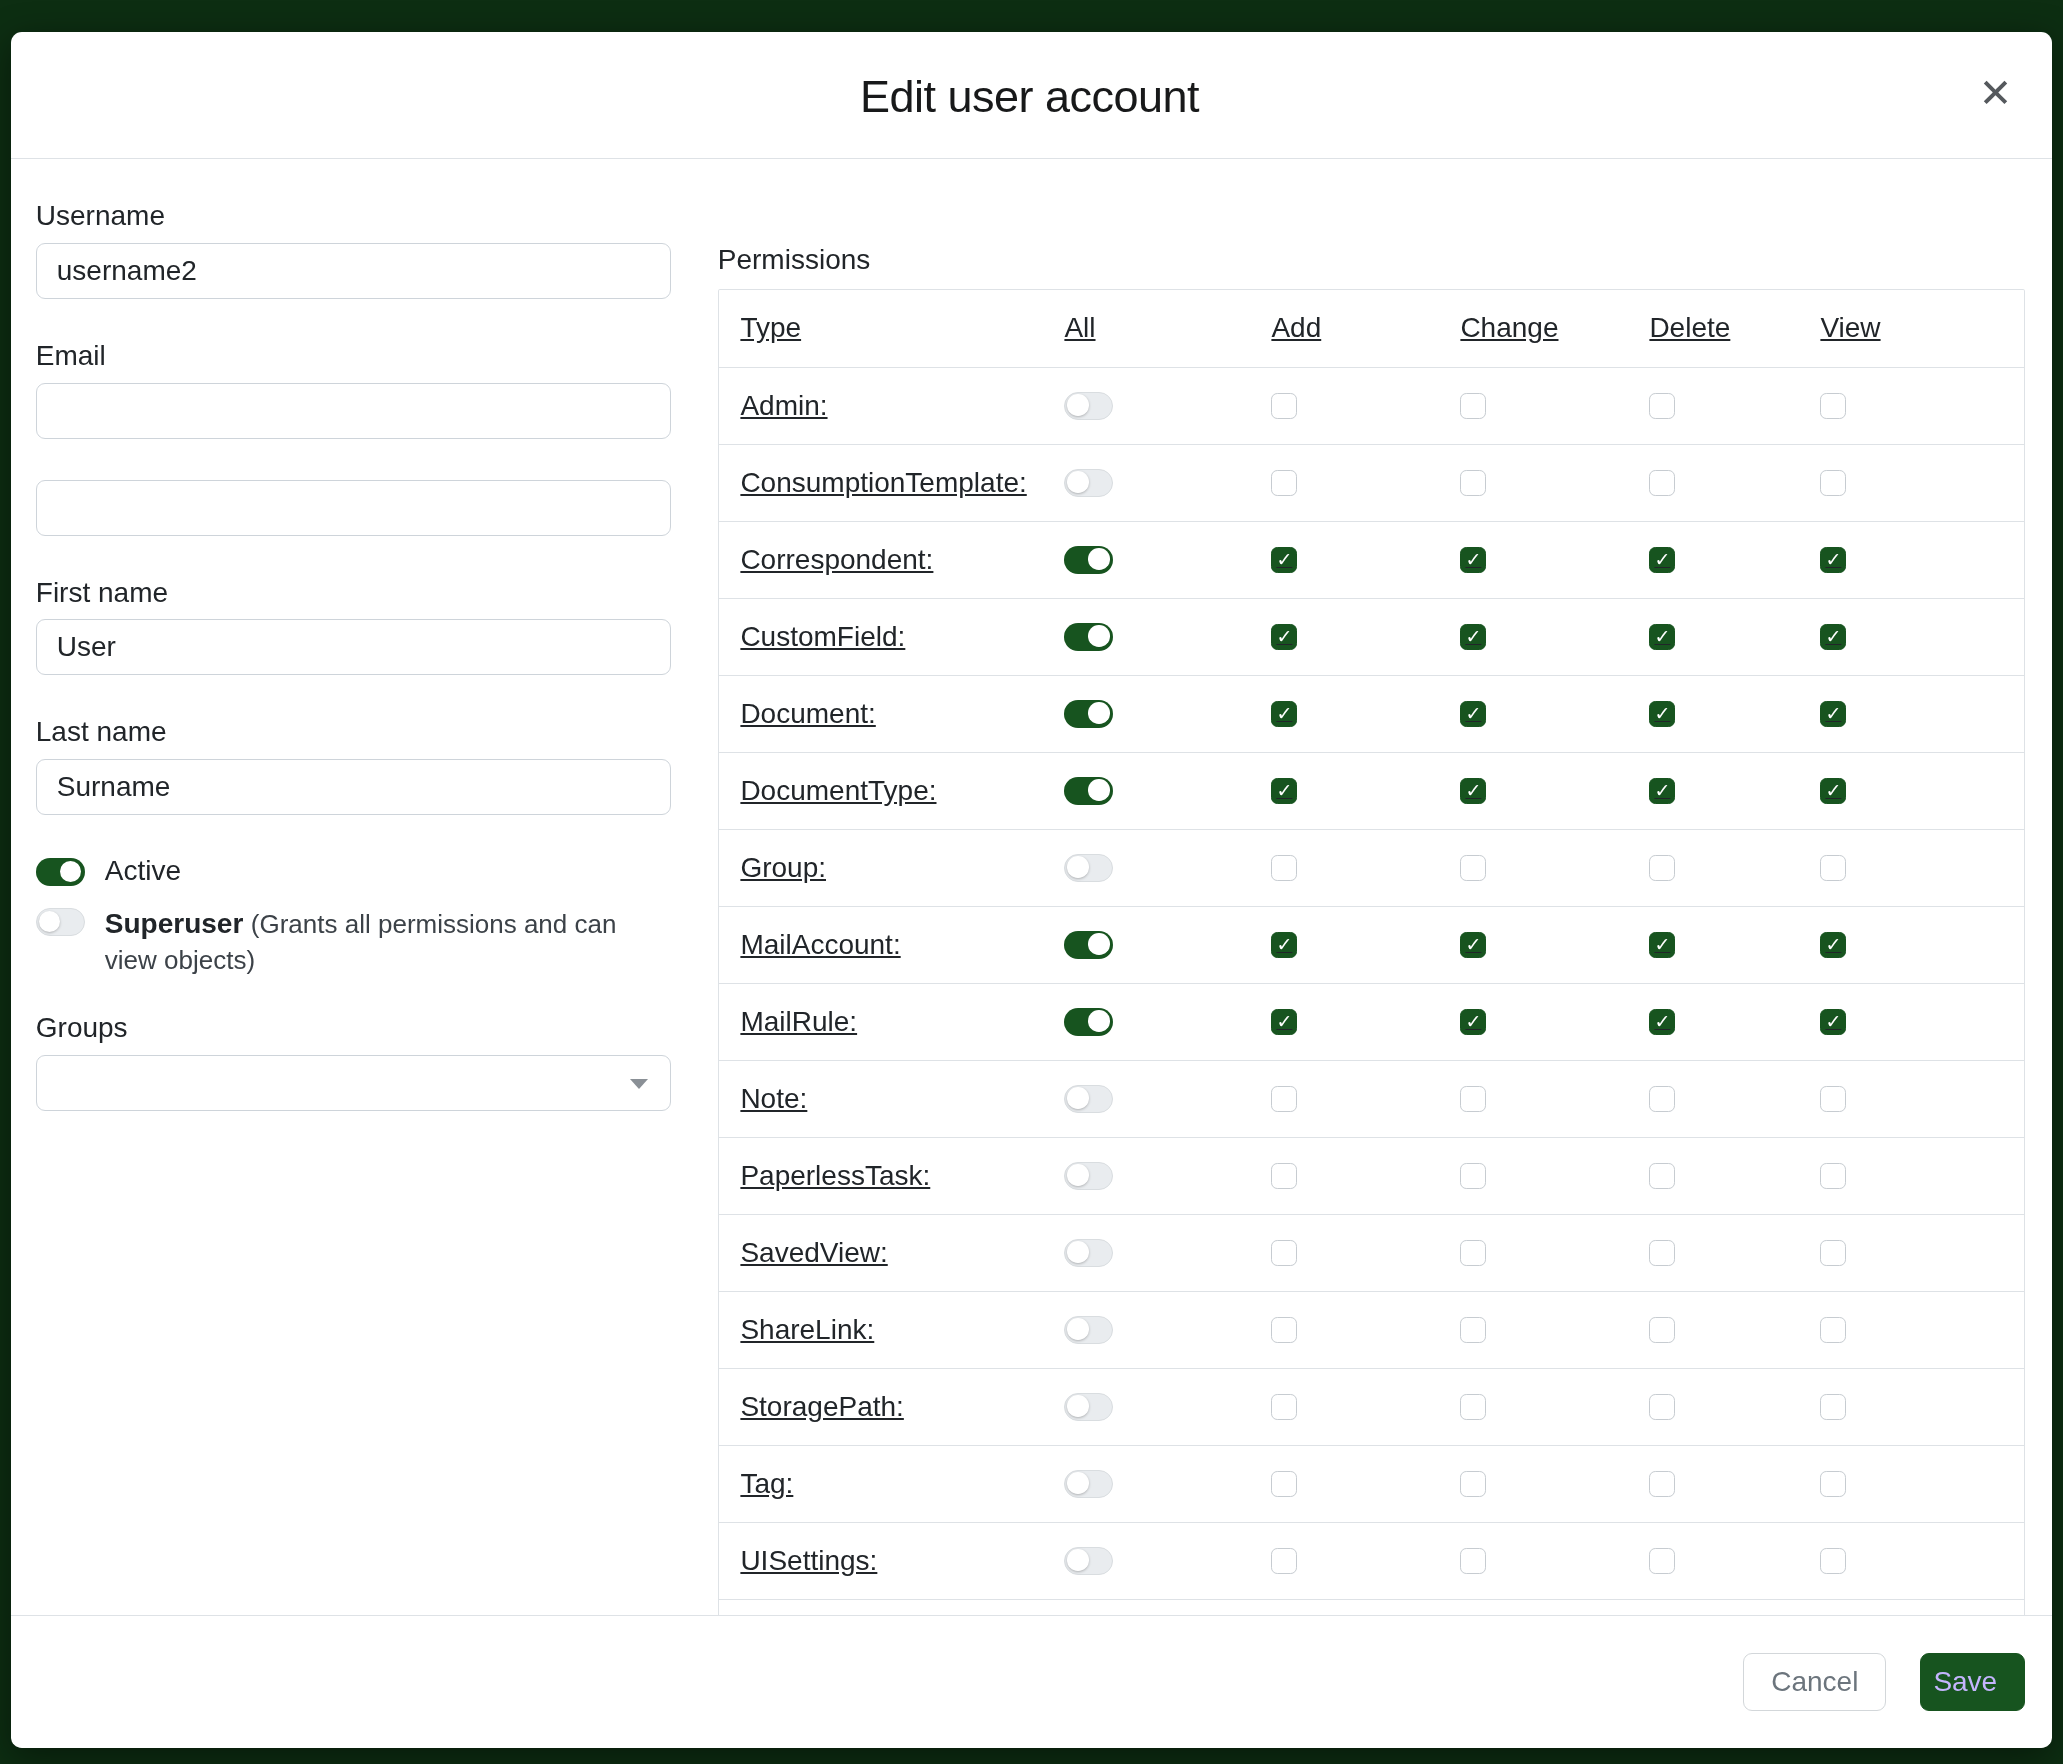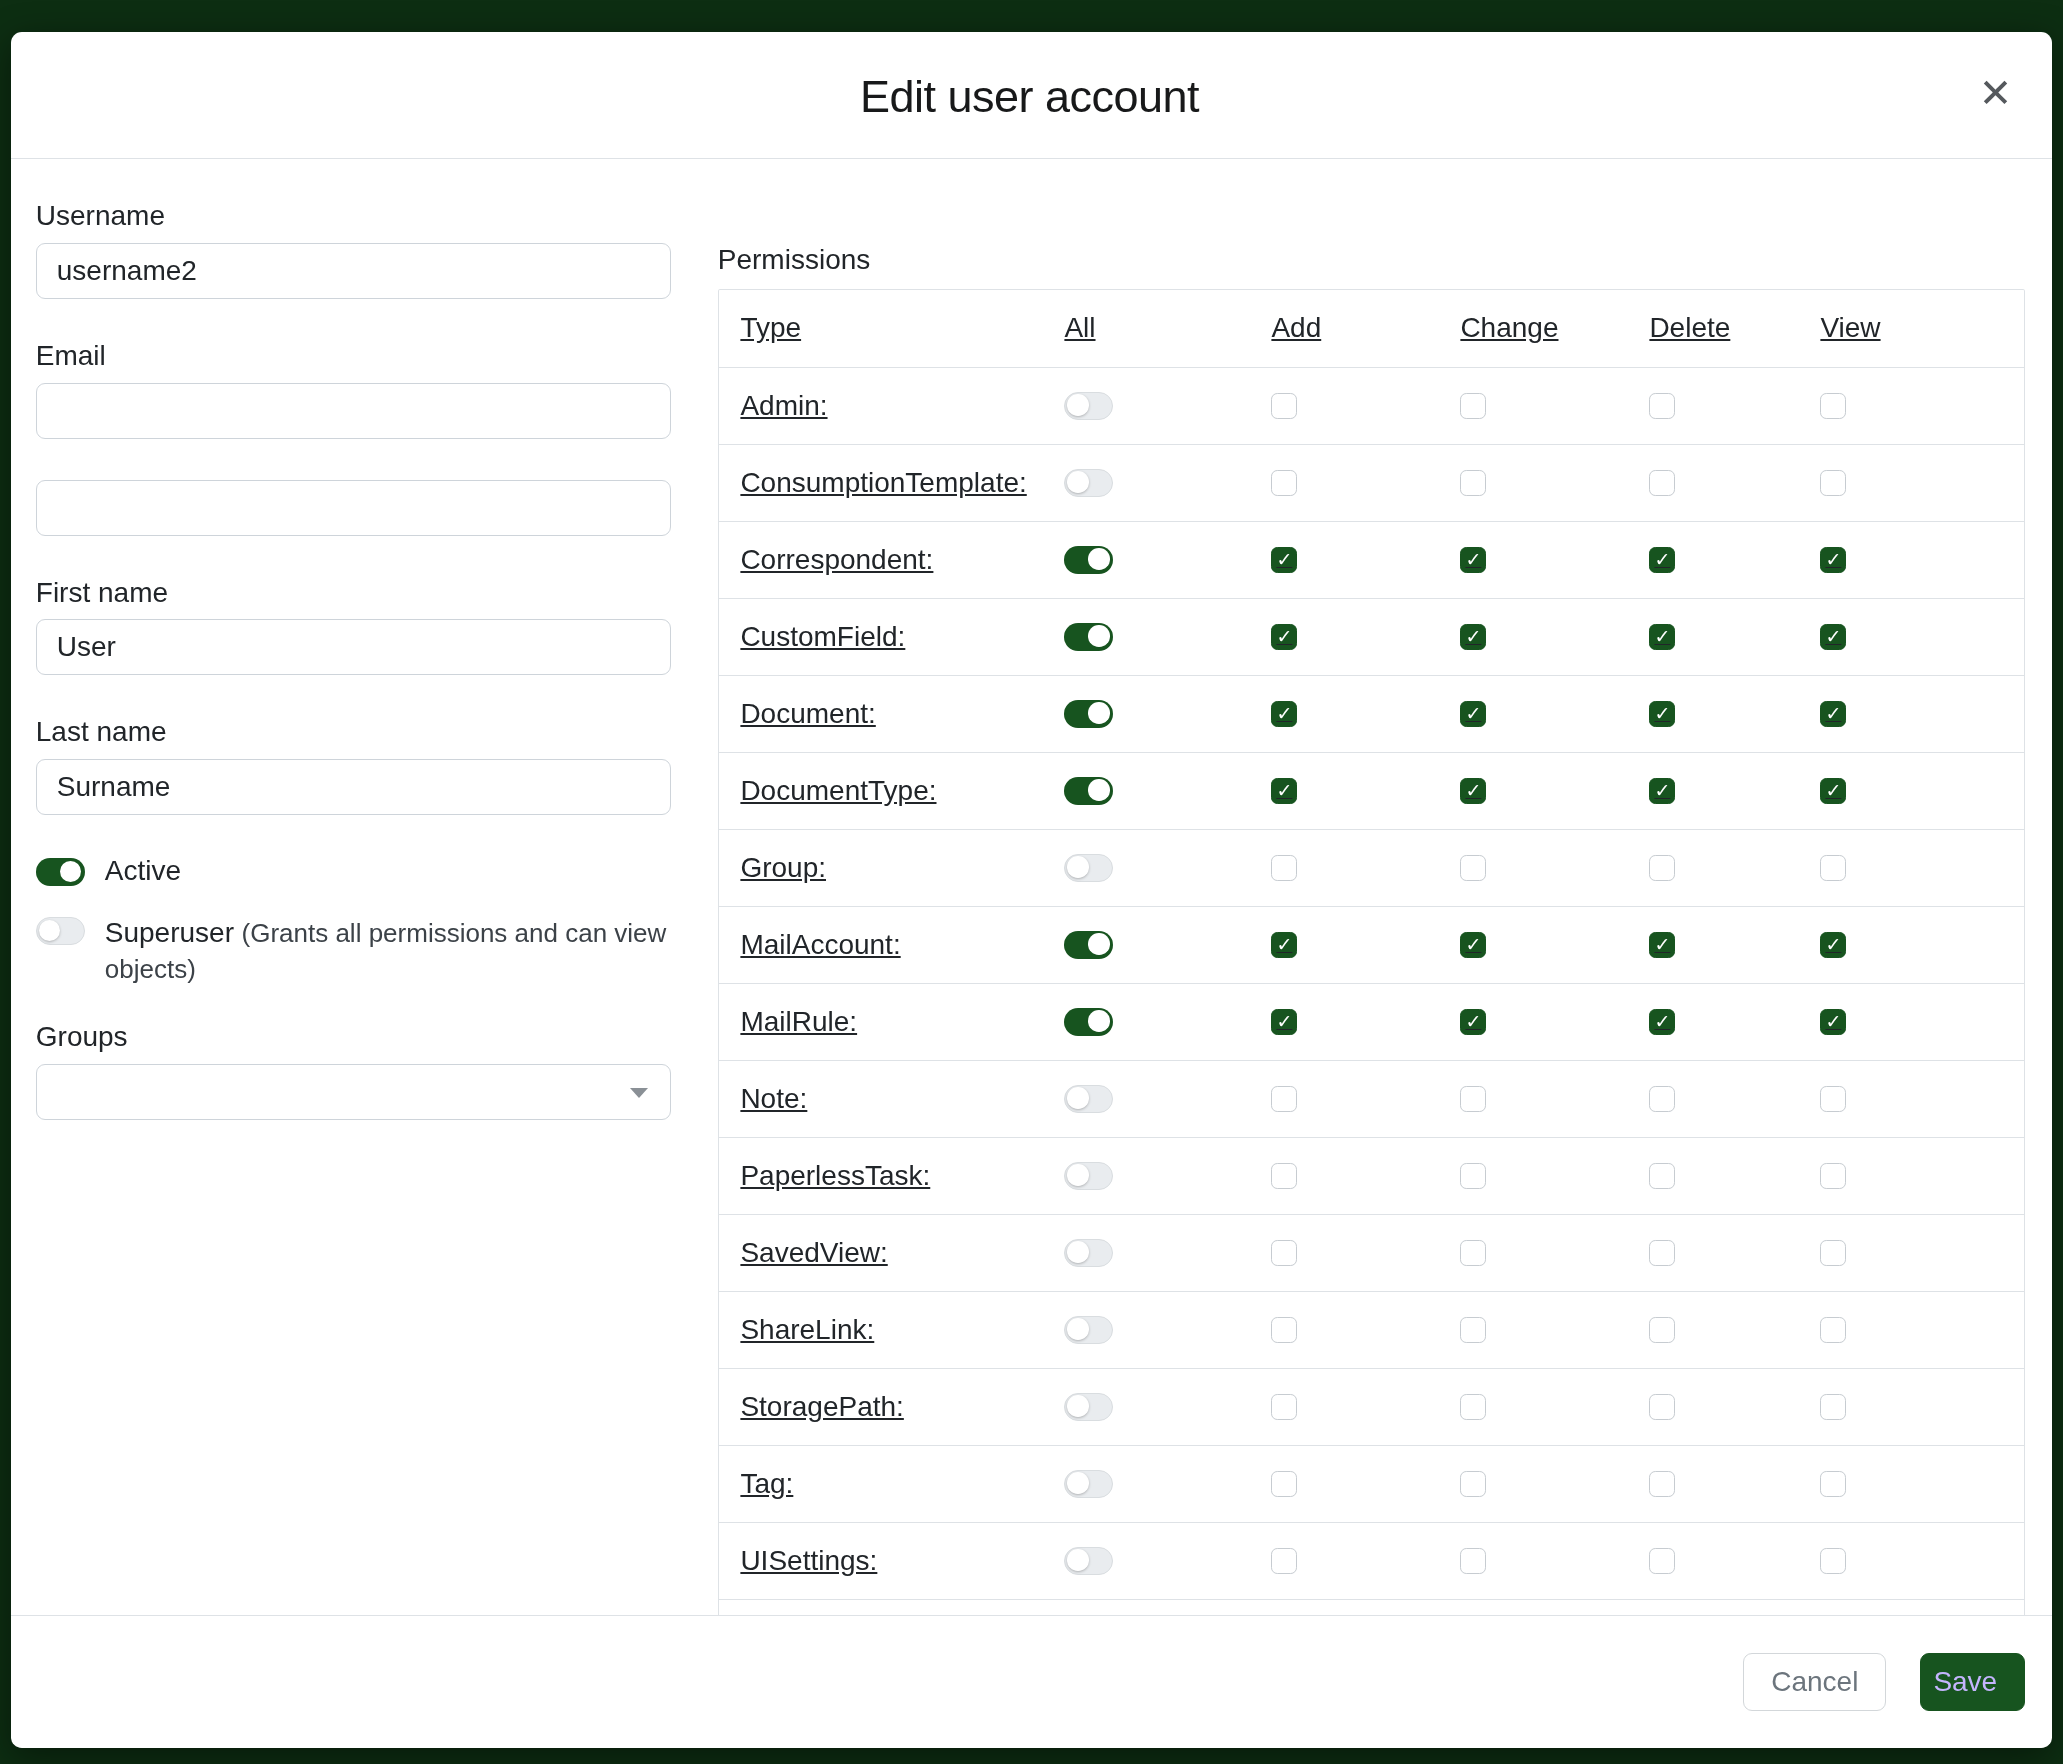--- a/index.html
+++ b/index.html
@@ -59,25 +59,25 @@
     width: 100%; height: 56px;
     border: 0.9px solid #ced4da; border-radius: 9px;
     background: #fff;
     font-family: inherit; font-size: 28px; color: var(--text);
     padding: 7px 20px;
     outline: none;
   }
   .field.last { margin-bottom: 40px; }
 
   .switch-row { display: flex; align-items: flex-start; }
-  .switch-row.active-row { margin-bottom: 28px; align-items: center; }
+  .switch-row.active-row { margin-bottom: 19px; align-items: center; }
   .switch-row.superuser-row { margin-bottom: 34px; }
   .switch-row .switch { margin-right: 20px; margin-top: 1.8px; }
   .switch-text { flex: 1 1 auto; font-size: 27px; line-height: 36px; }
-  .switch-label.bold { display: inline; font-weight: 400; }
+  .switch-label.bold { display: inline; font-weight: 700; }
   .hint { font-size: 26px; color: #3c4248; }
 
   .select { position: relative; cursor: pointer; }
   .caret {
     position: absolute; right: 21.6px; top: 50%; margin-top: -3.6px;
     width: 0; height: 0;
     border-left: 9px solid transparent;
     border-right: 9px solid transparent;
     border-top: 10px solid #8a9096;
   }

